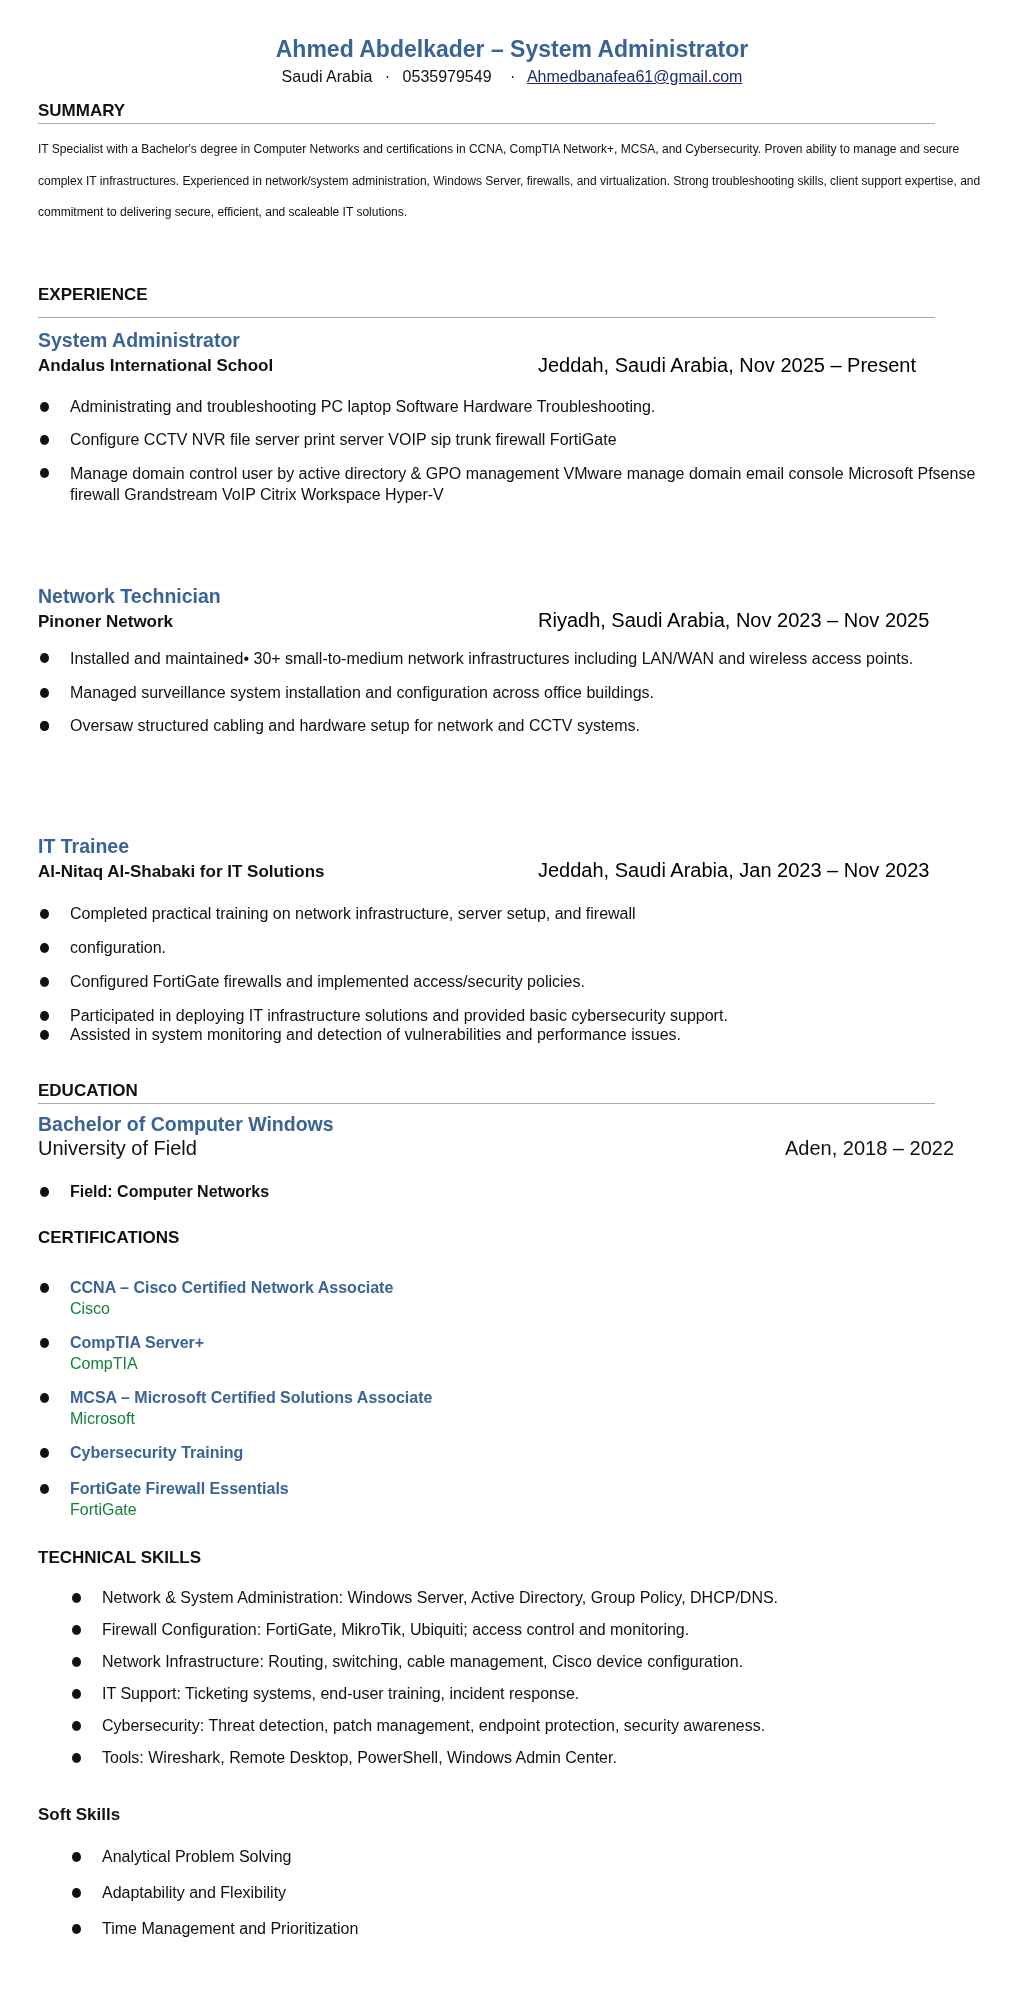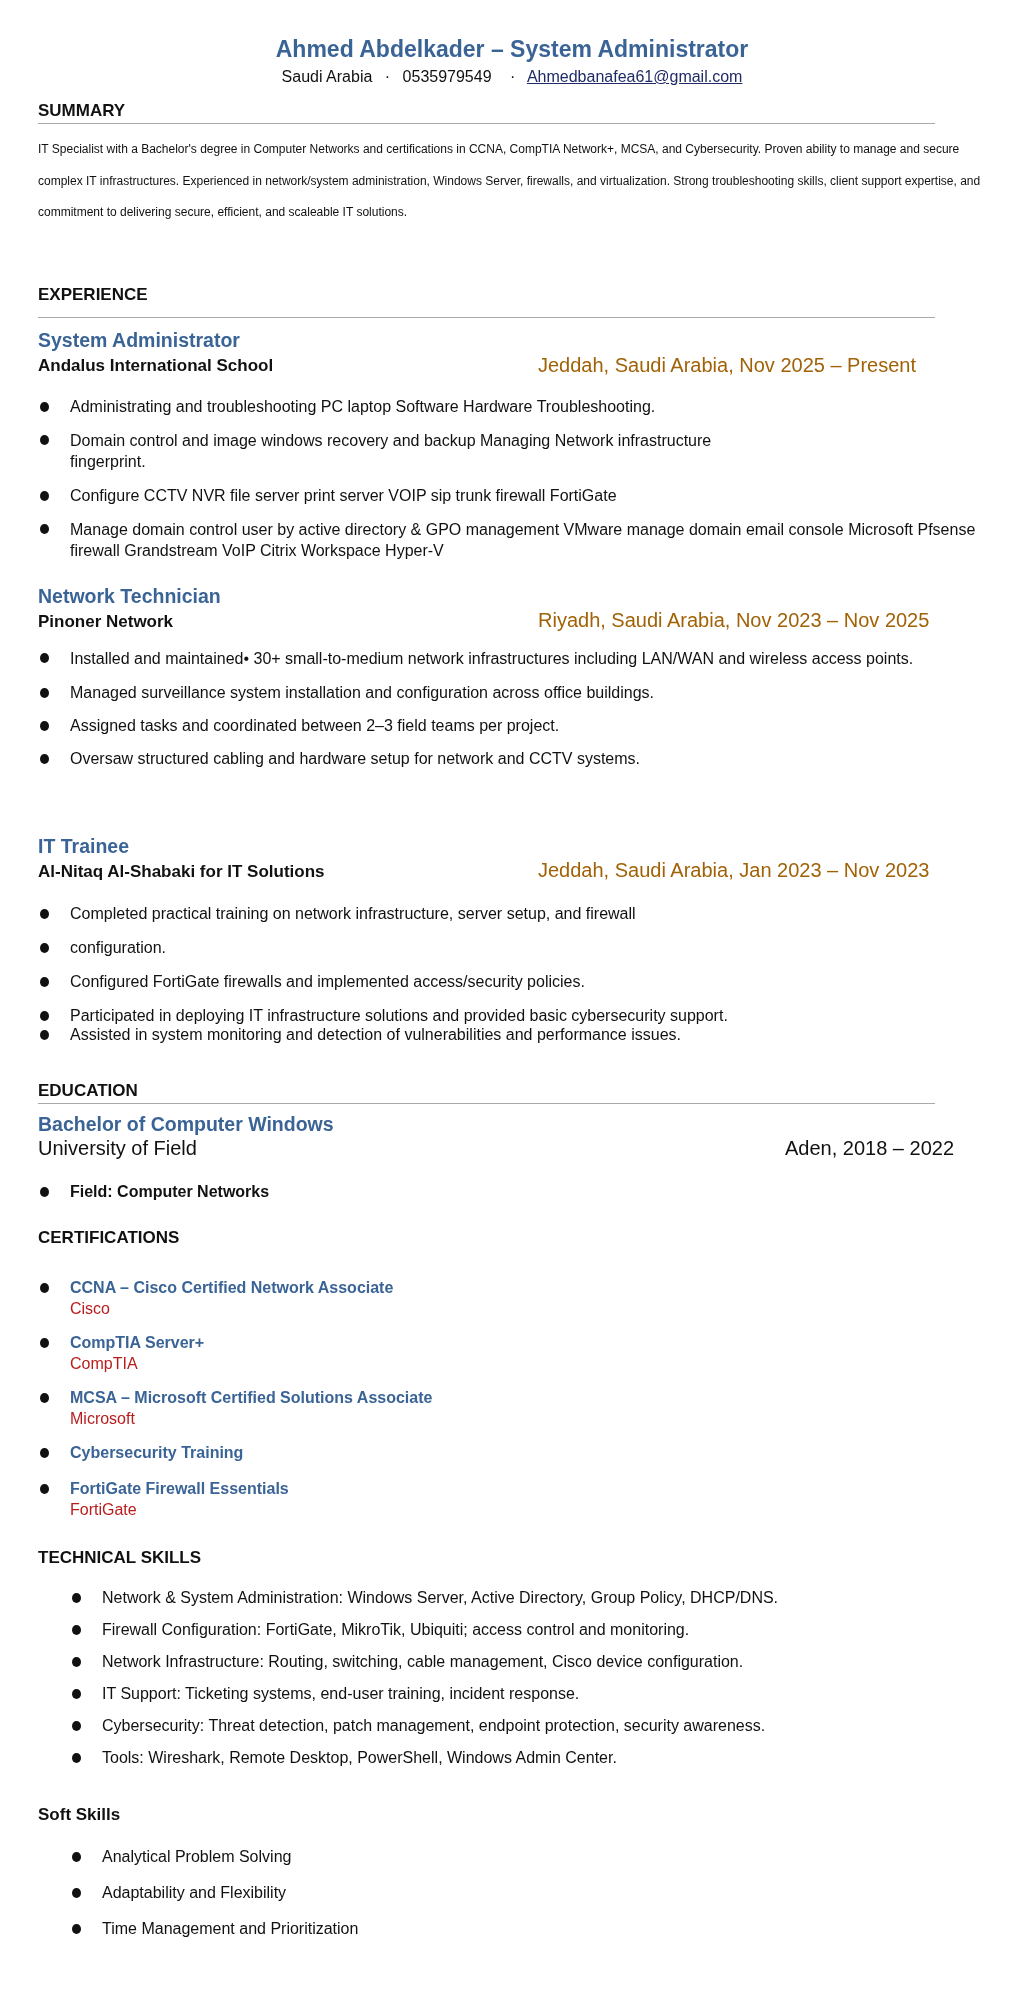--- a/index.html
+++ b/index.html
@@ -34,21 +34,21 @@
       font-size: 12px; line-height: 31.5px; color: #111;
     }
 
     .job-title {
       position: absolute; left: 38px; color: #3a6396; font-weight: bold; font-size: 19.5px;
     }
     .company {
       position: absolute; left: 38px; font-weight: bold; font-size: 17px; color: #111;
     }
     .location {
-      position: absolute; left: 538px; font-size: 20px; color: #a16207;
+      position: absolute; left: 538px; font-size: 20px; color: #000000;
     }
 
     .blist { position: absolute; left: 38px; list-style: none; }
     .blist li {
       position: relative; padding-left: 32px; font-size: 16px; line-height: 19px; color: #111;
     }
     .blist li .dot {
       position: absolute; left: 2px; top: 5px; width: 9px; height: 10px;
       border-radius: 50%; background: #111;
     }
@@ -62,21 +62,21 @@
     .edu-loc {
       position: absolute; left: 785px; top: 1137px; font-size: 20px; color: #111;
     }
 
     .certs { position: absolute; left: 38px; top: 1278px; list-style: none; }
     .certs li { position: relative; padding-left: 32px; margin-bottom: 13px; }
     .certs li .dot {
       position: absolute; left: 2px; top: 5px; width: 9px; height: 10px; border-radius: 50%; background: #111;
     }
     .cert-name { color: #3a6396; font-weight: bold; font-size: 16px; line-height: 20px; display: block; }
-    .cert-issuer { color: #b91c1c; font-size: 16px; line-height: 22px; display: block; }
+    .cert-issuer { color: #15803d; font-size: 16px; line-height: 22px; display: block; }
 
     .skills { position: absolute; left: 70px; list-style: none; }
     .skills li { position: relative; padding-left: 32px; font-size: 16px; line-height: 19px; color: #111; }
     .skills li .dot {
       position: absolute; left: 2px; top: 5px; width: 9px; height: 10px; border-radius: 50%; background: #111;
     }
   </style>
 </head>
 <body>
 
@@ -101,42 +101,38 @@
   <div class="job-title" style="top:329px">System Administrator</div>
   <div class="company" style="top:356px">Andalus International School</div>
   <div class="location" style="top:354px">Jeddah, Saudi Arabia, Nov 2025 – Present</div>
   <ul class="blist" style="top:397px">
     <li style="margin-bottom:14px">
         <span class="dot"></span>
         <span style="display:block;width:660px">Administrating and troubleshooting PC laptop Software Hardware Troubleshooting.</span>
       </li>
     <li style="margin-bottom:14px">
         <span class="dot"></span>
-        <span style="display:block;width:660px;line-height:21px">Domain control and image windows recovery and backup Managing Network infrastructure fingerprint.</span>
-      </li>
-    <li style="margin-bottom:14px">
-        <span class="dot"></span>
         <span style="display:block;width:660px">Configure CCTV NVR file server print server VOIP sip trunk firewall FortiGate</span>
       </li>
     <li>
         <span class="dot"></span>
         <span style="display:block;width:930px;line-height:21px">Manage domain control user by active directory &amp; GPO management VMware manage domain email console Microsoft Pfsense firewall Grandstream VoIP Citrix Workspace Hyper-V</span>
       </li>
   </ul>
 
   <div class="job-title" style="top:585px">Network Technician</div>
   <div class="company" style="top:612px">Pinoner Network</div>
   <div class="location" style="top:609px">Riyadh, Saudi Arabia, Nov 2023 – Nov 2025</div>
   <ul class="blist" style="top:648px">
     <li style="margin-bottom:14px">
         <span class="dot"></span>
         <span style="display:block;width:900px;line-height:21px">Installed and maintained• 30+ small-to-medium network infrastructures including LAN/WAN and wireless access points.</span>
       </li>
     <li style="margin-bottom:14px"><span class="dot"></span><span>Managed surveillance system installation and configuration across office buildings.</span></li>
-    <li style="margin-bottom:14px"><span class="dot"></span><span>Assigned tasks and coordinated between 2–3 field teams per project.</span></li>
+    <li style="margin-bottom:14px"><span class="dot"></span></li>
     <li><span class="dot"></span><span>Oversaw structured cabling and hardware setup for network and CCTV systems.</span></li>
   </ul>
 
   <div class="job-title" style="top:835px">IT Trainee</div>
   <div class="company" style="top:862px">Al-Nitaq Al-Shabaki for IT Solutions</div>
   <div class="location" style="top:859px">Jeddah, Saudi Arabia, Jan 2023 – Nov 2023</div>
   <ul class="blist" style="top:904px">
     <li style="margin-bottom:15px"><span class="dot"></span><span>Completed practical training on network infrastructure, server setup, and firewall</span></li>
     <li style="margin-bottom:15px"><span class="dot"></span><span>configuration.</span></li>
     <li style="margin-bottom:15px"><span class="dot"></span><span>Configured FortiGate firewalls and implemented access/security policies.</span></li>

